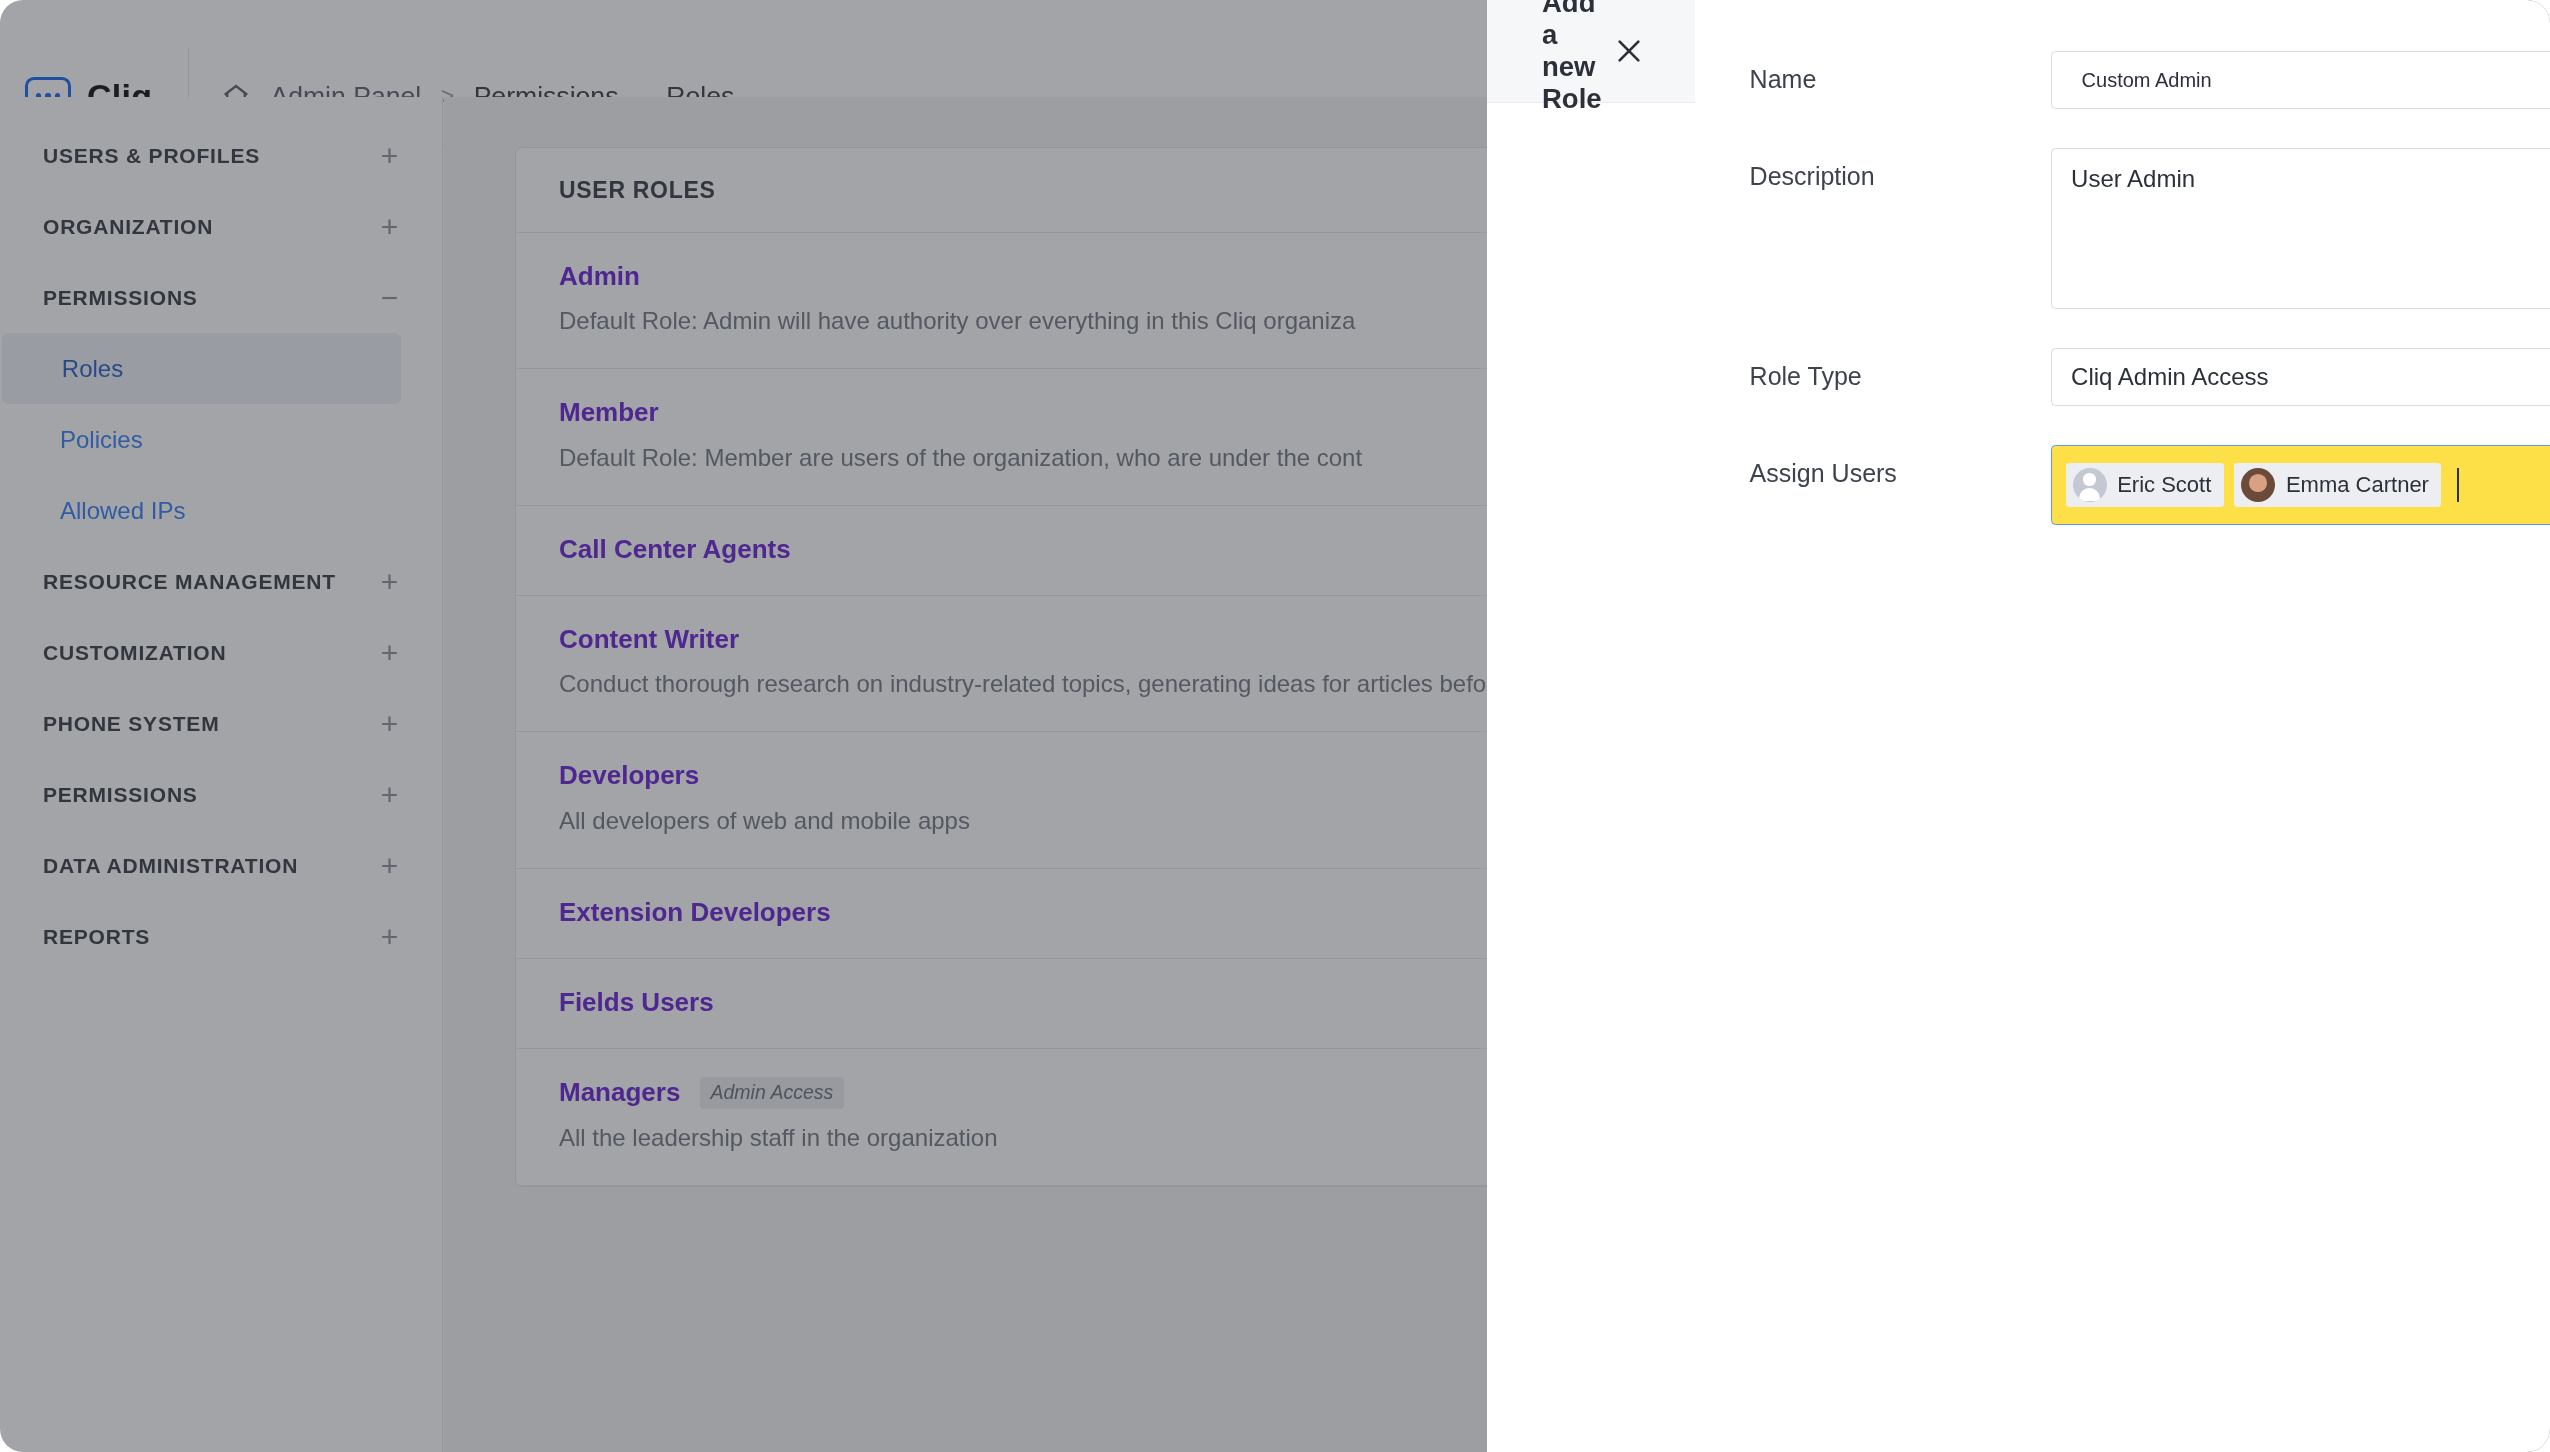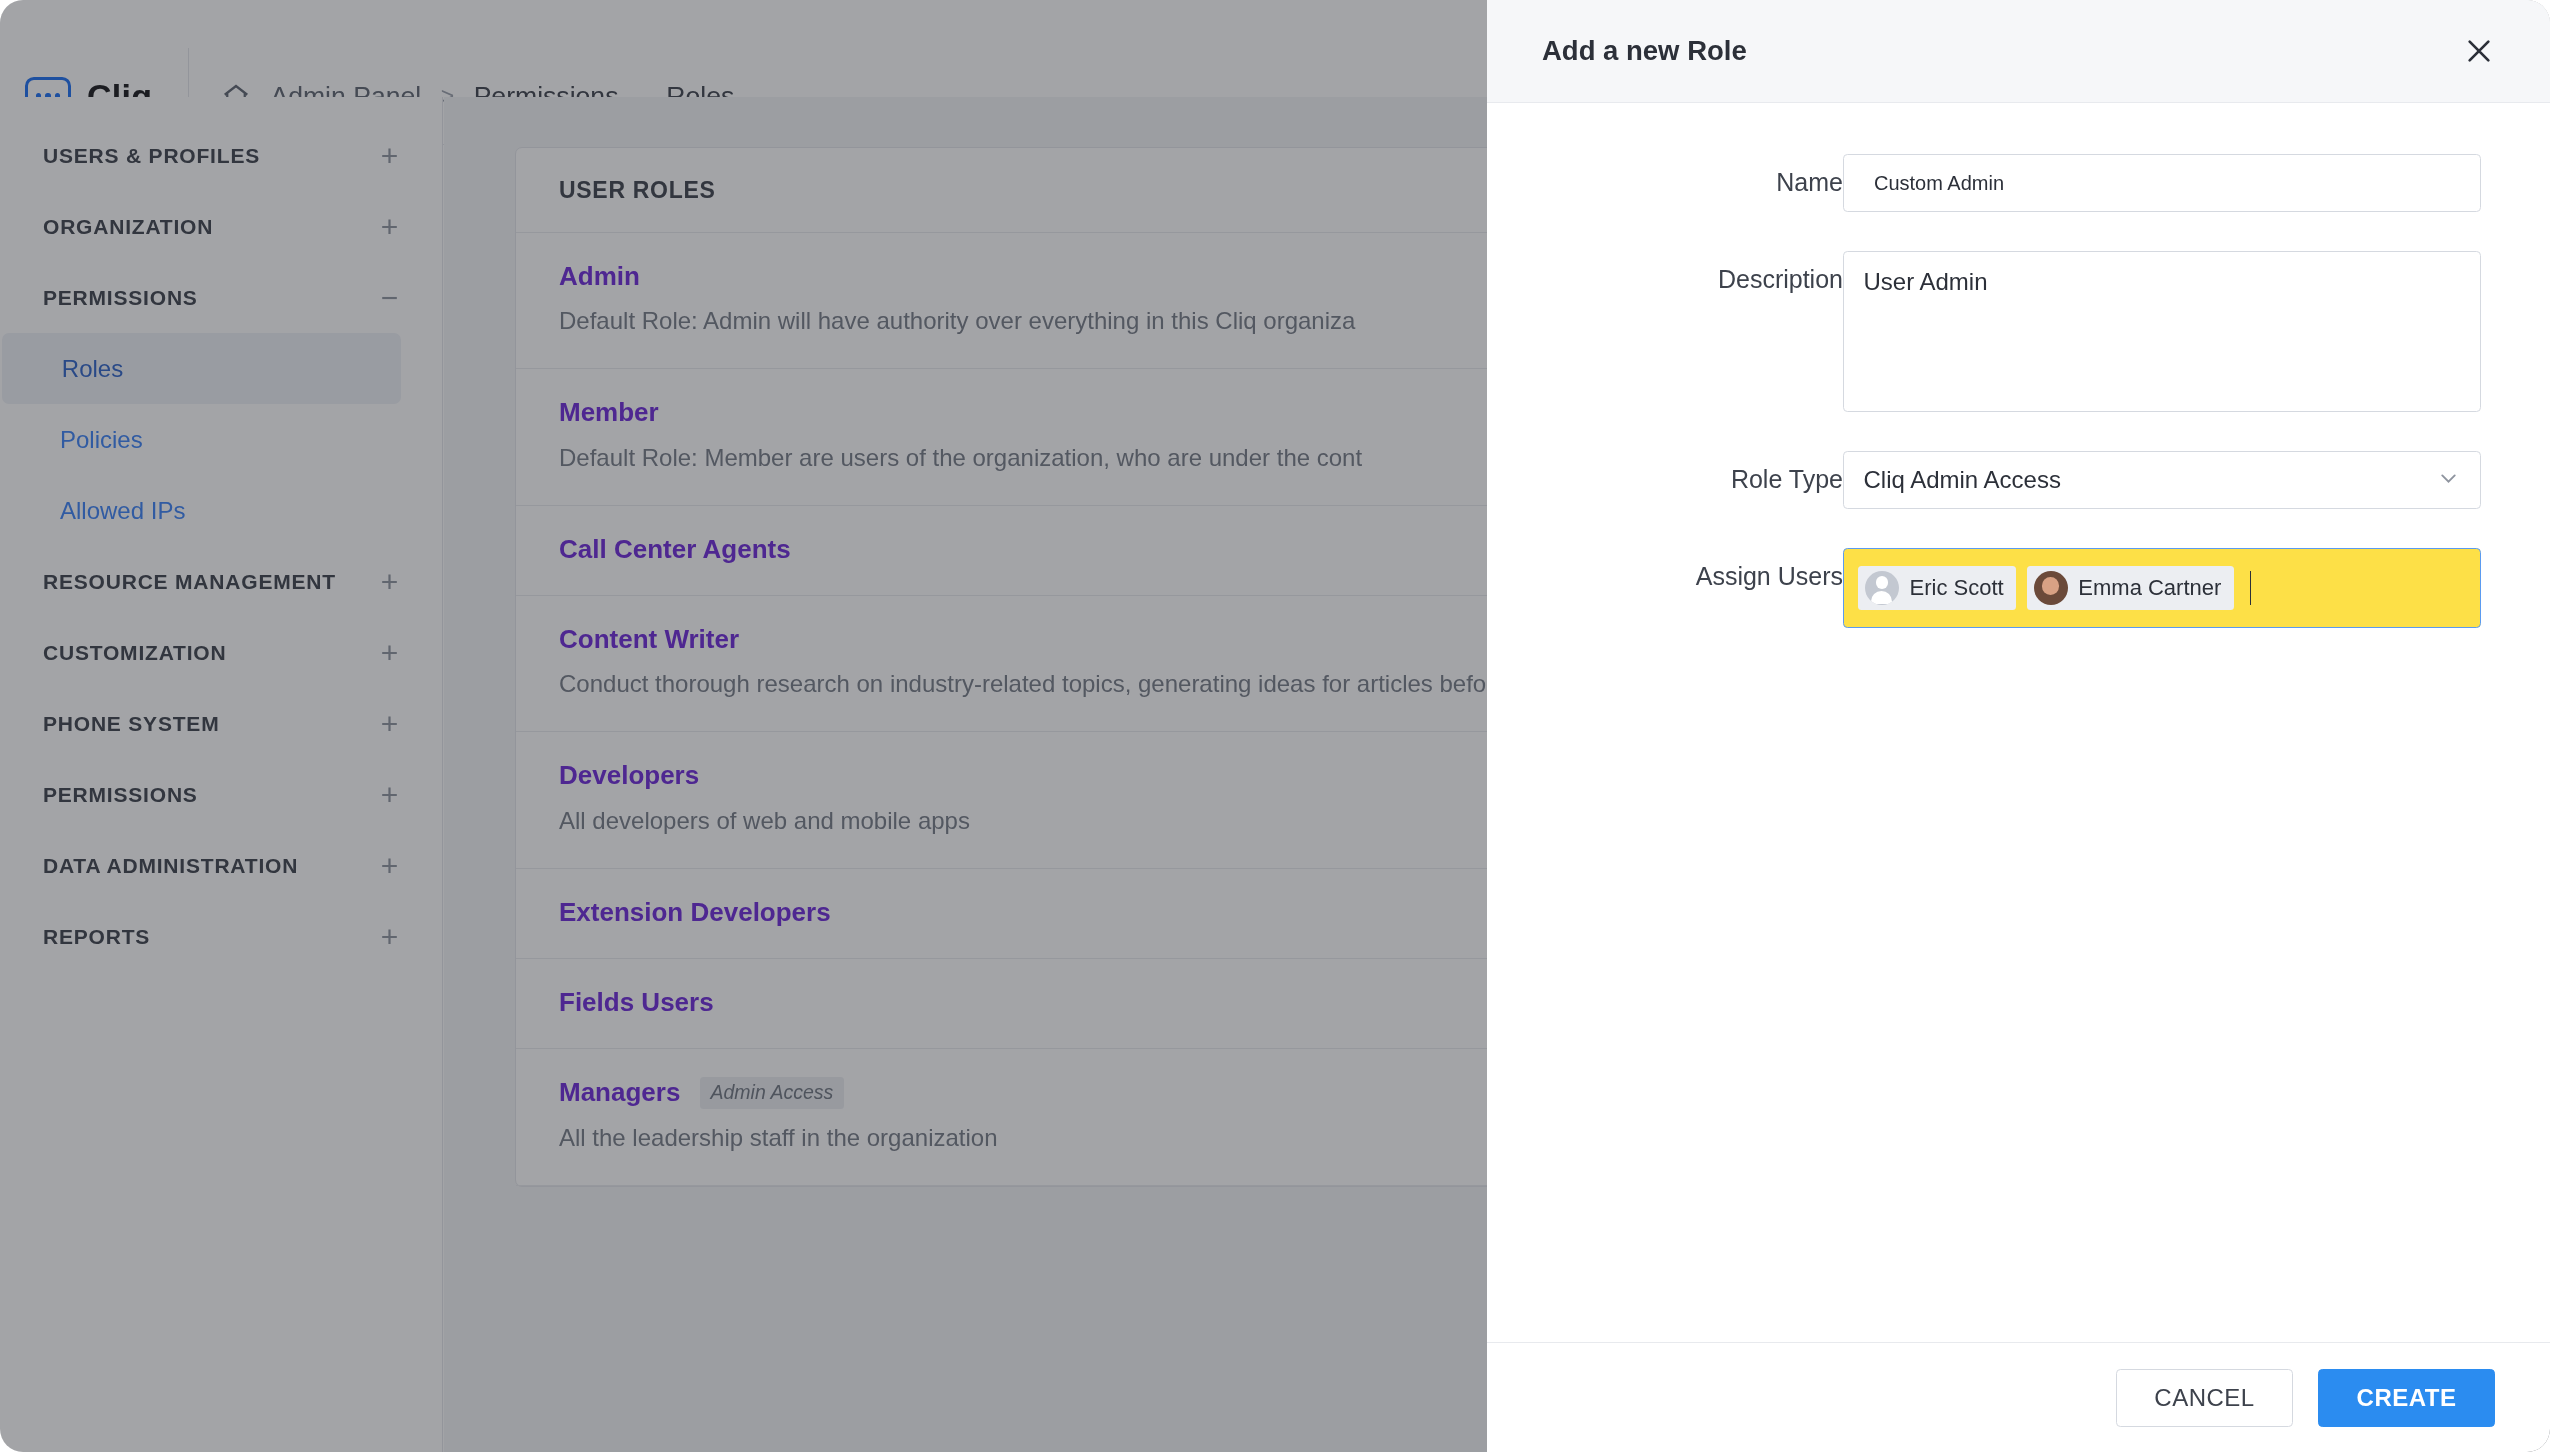--- a/index.html
+++ b/index.html
@@ -197,21 +197,21 @@
   }
   .panel {
     position: absolute;
     top: 0; right: 0;
     width: 1063px;
     height: 1452px;
     background: #ffffff;
     border-top-right-radius: 23px;
     border-bottom-right-radius: 23px;
     display: flex;
-    flex-direction: column;
+    flex-direction: row;
   }
   .panel-head {
     height: 103px;
     background: #f6f7f9;
     display: flex;
     align-items: center;
     justify-content: space-between;
     padding: 0 50px 0 55px;
     border-bottom: 0.9px solid #e8eaee;
   }
@@ -232,21 +232,20 @@
   .field {
     display: flex;
     align-items: flex-start;
     margin-bottom: 39px;
   }
   .field-label {
     width: 301px;
     padding-top: 14px;
     font-size: 25px;
     color: #3d424c;
-    text-align: right;
   }
   .text-input {
     width: 638px;
     height: 58px;
     border: 0.9px solid #d5d9e0;
     border-radius: 4.4px;
     padding: 0 30px;
     font-size: 20px;
     color: #2c3039;
     font-family: "Liberation Sans", sans-serif;

